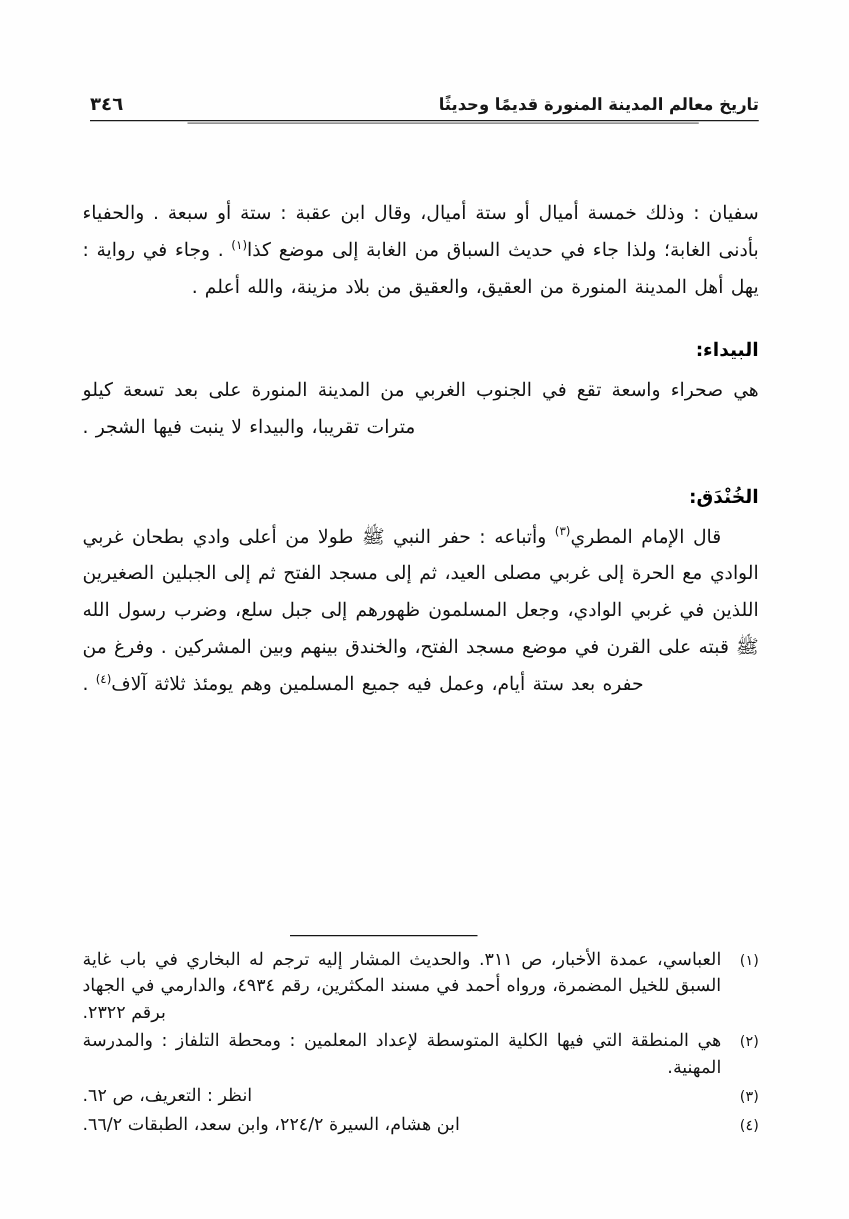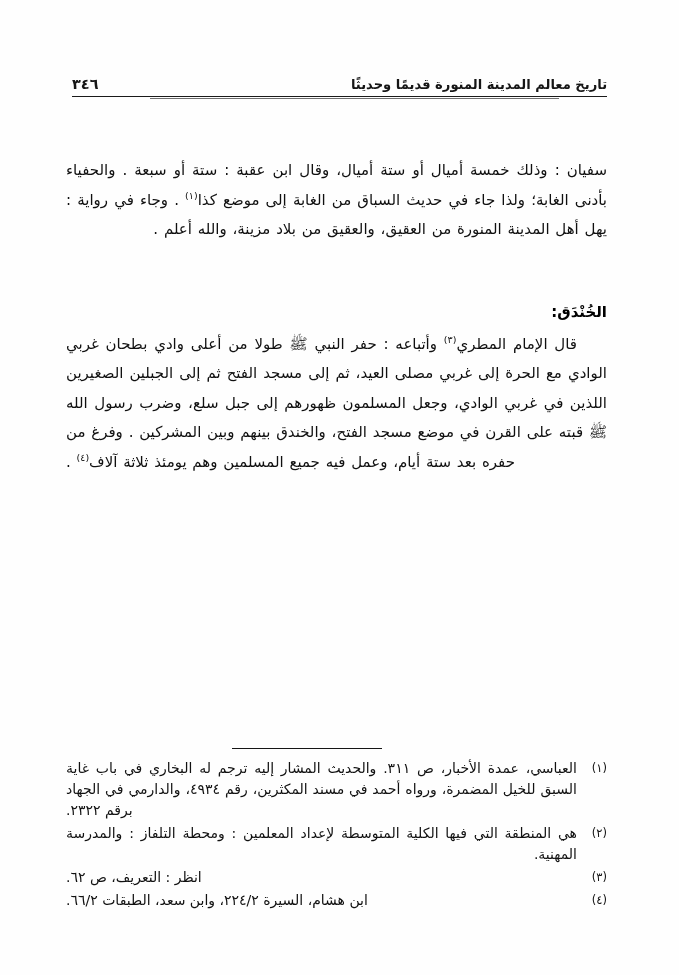--- a/index.html
+++ b/index.html
@@ -170,23 +170,25 @@
   </div>
   <div class="header-rule"></div>
   <div class="header-rule faint"></div>
 
   <div class="body">
 
     <p class="para"><span>سفيان : وذلك خمسة أميال أو ستة أميال، وقال ابن عقبة : ستة أو سبعة . والحفياء بأدنى الغابة؛ ولذا جاء في حديث السباق من الغابة إلى موضع كذا</span><sup class="fn">(١)</sup><span> . وجاء في رواية : يهل أهل المدينة المنورة من العقيق، والعقيق من بلاد مزينة، والله أعلم .</span></p>
 
     <div class="block-gap-lg"></div>
 
+    <h2 class="section-heading">البيداء:</h2>
 
     <div class="block-gap-sm"></div>
 
+    <p class="para last-center">هي صحراء واسعة تقع في الجنوب الغربي من المدينة المنورة على بعد تسعة كيلو مترات تقريبا، والبيداء لا ينبت فيها الشجر .</p>
 
     <div class="block-gap-sm"></div>
 
 
     <div class="block-gap-lg"></div>
 
     <h2 class="section-heading">الخُنْدَق:</h2>
 
     <div class="block-gap-sm"></div>
 

